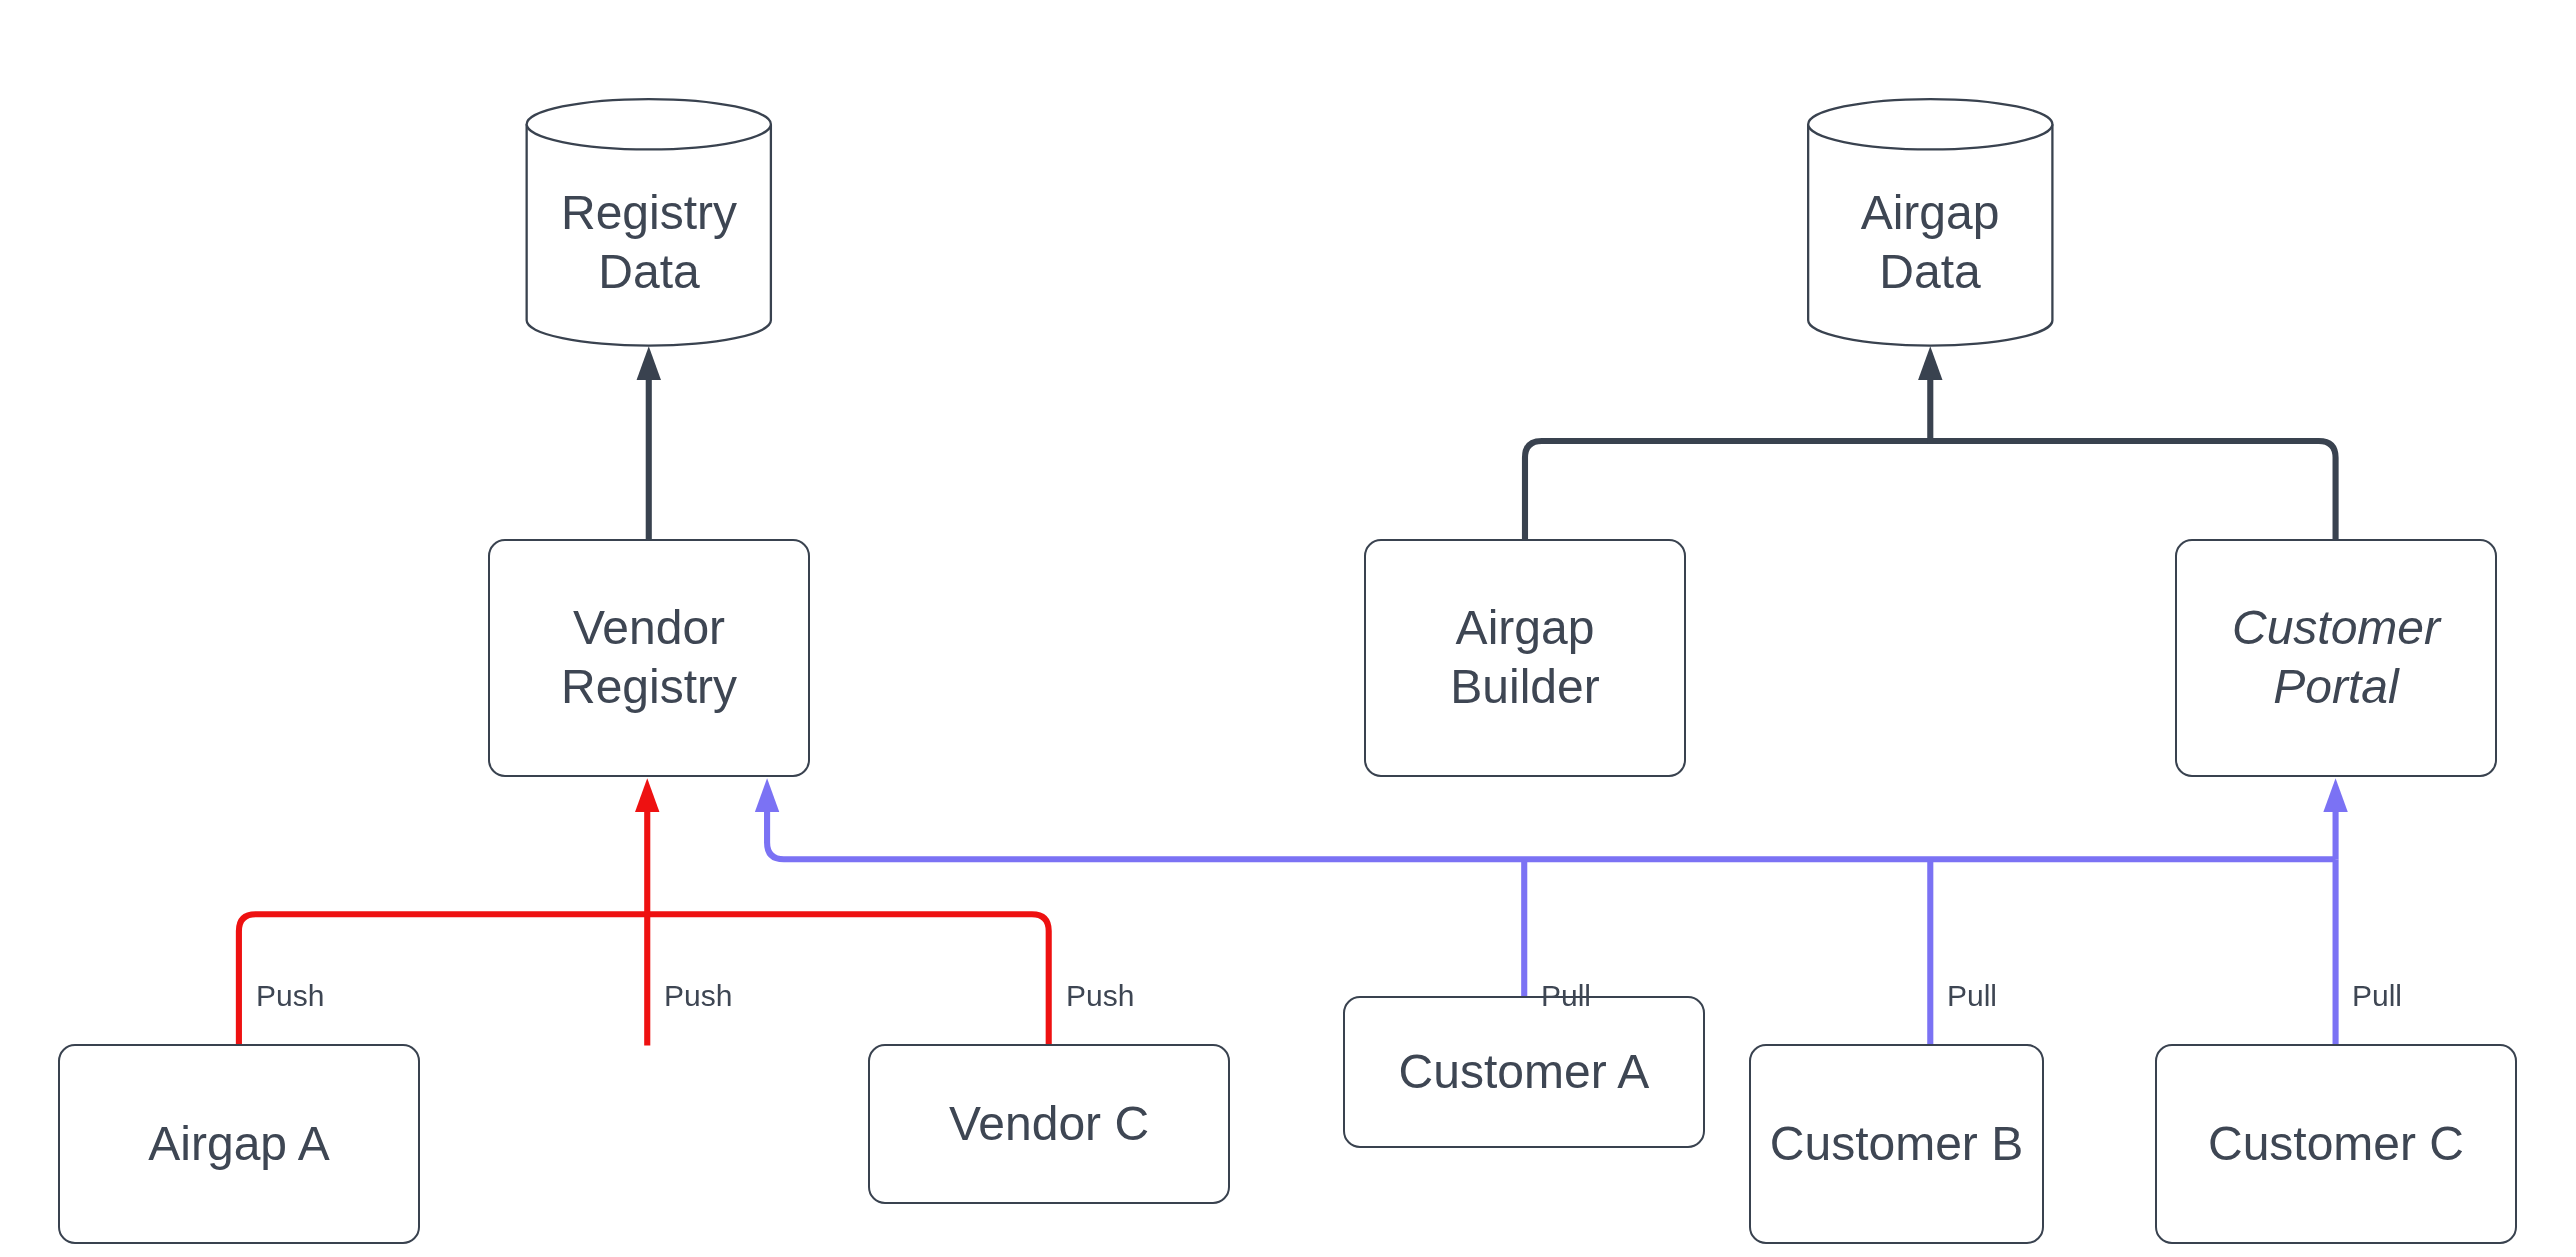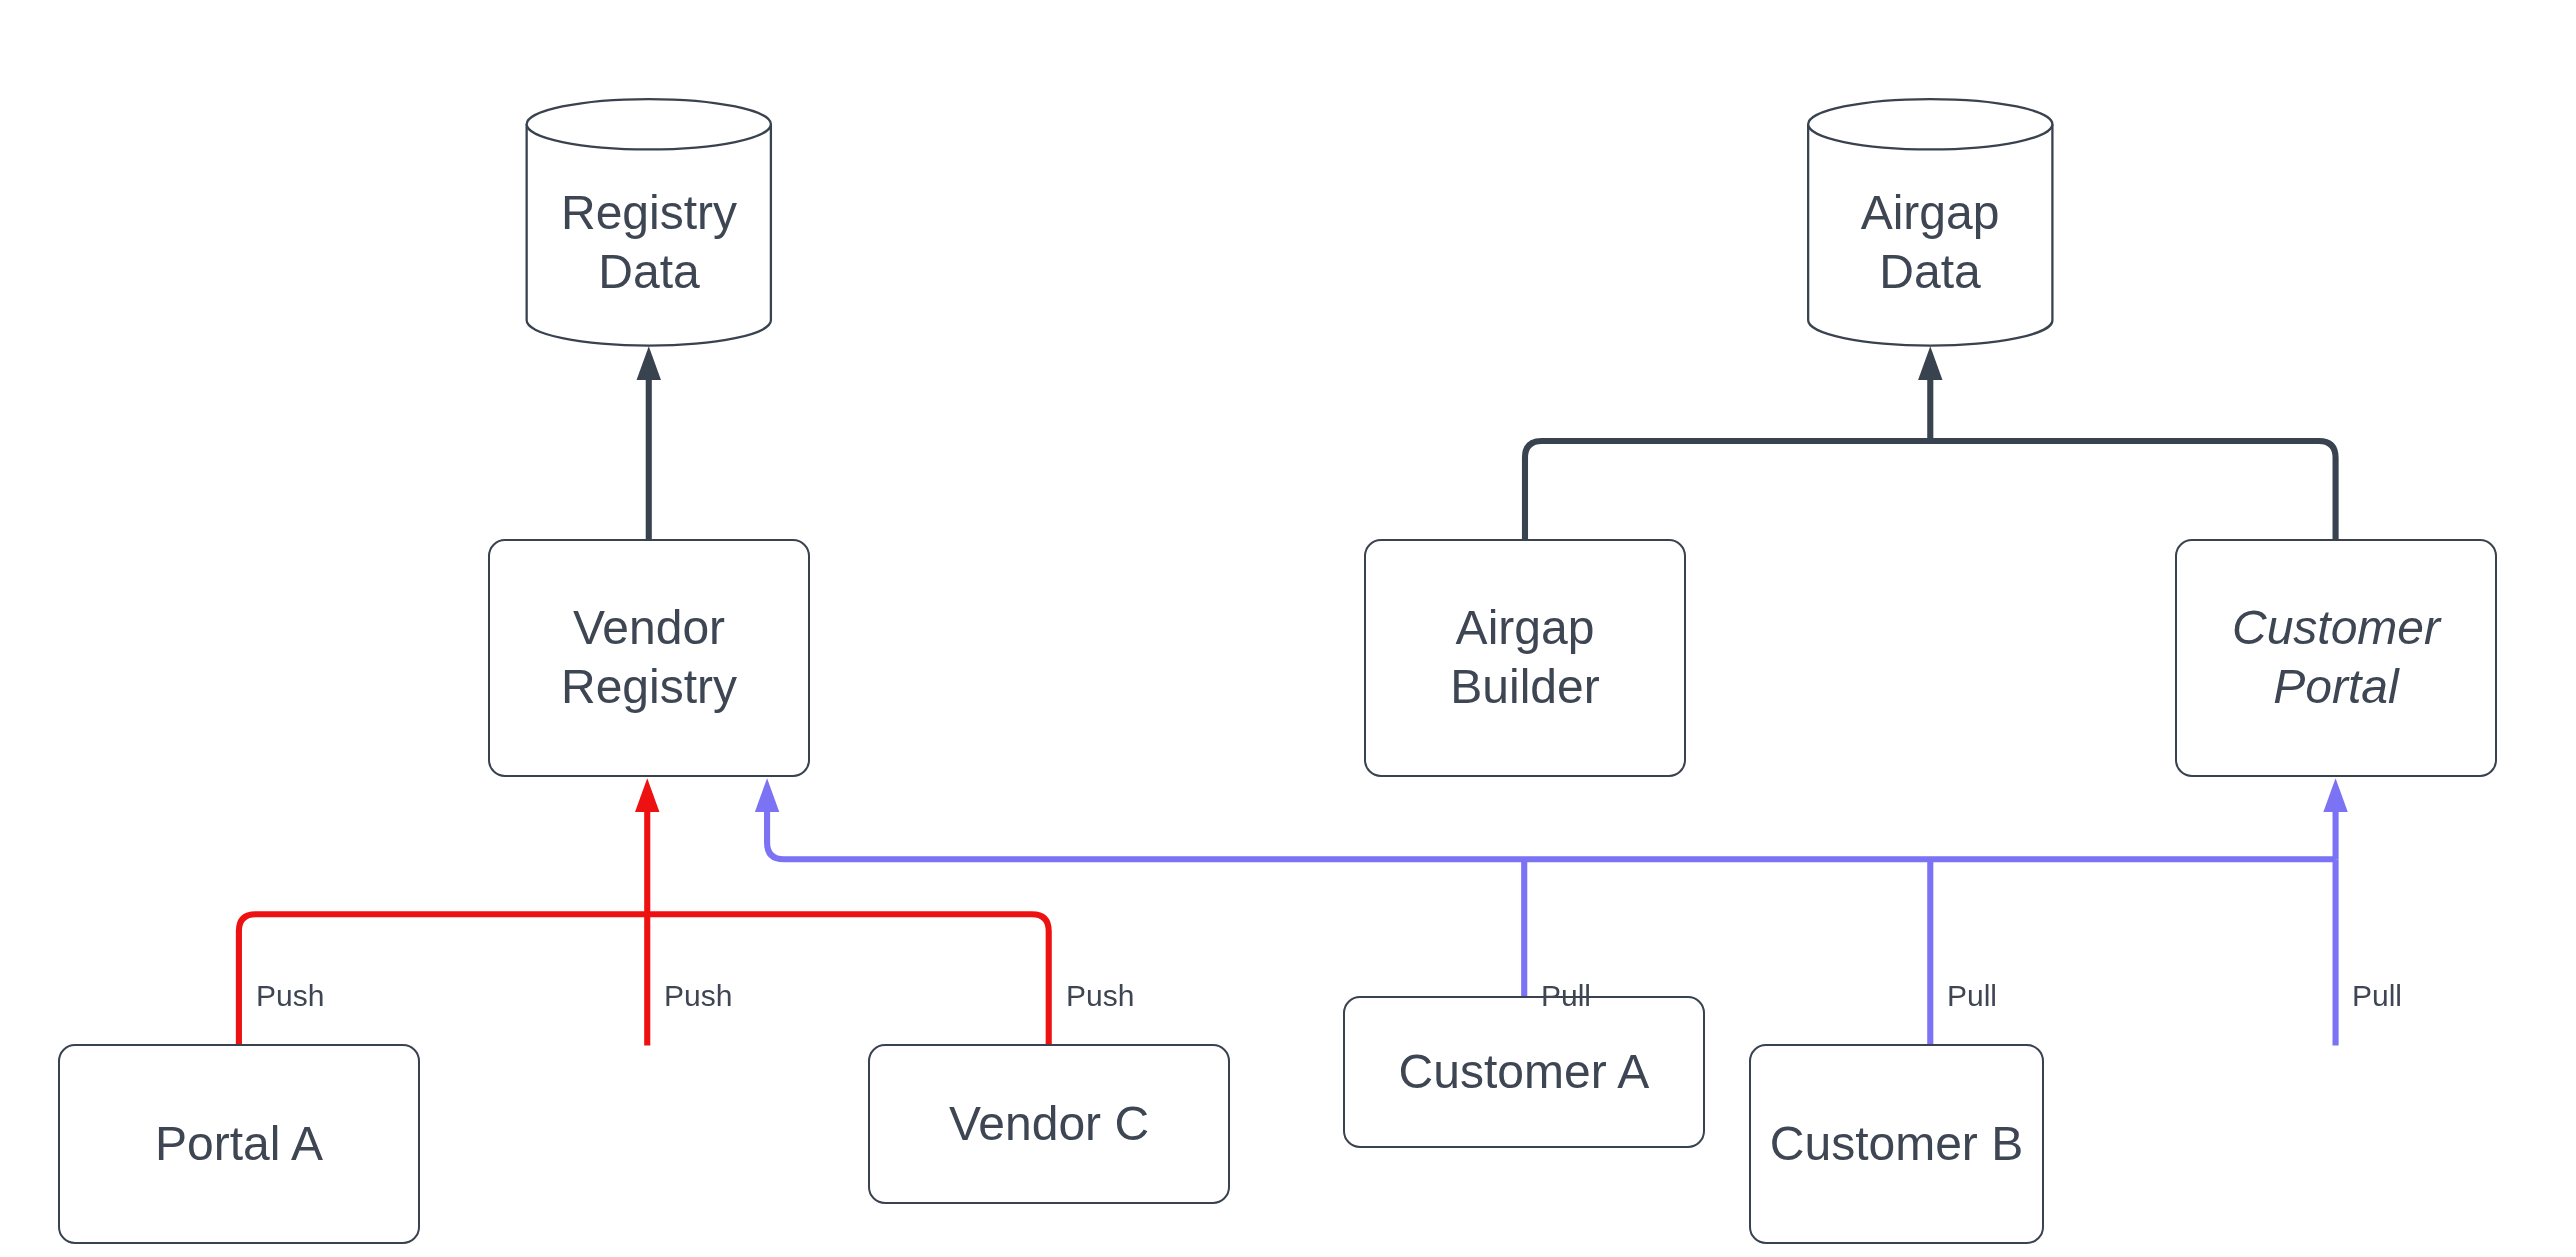--- a/index.html
+++ b/index.html
@@ -109,31 +109,34 @@
   <div class="node" style="left:1364px;top:495px;width:322px;height:238px;">
     <span>Airgap
 Builder</span>
   </div>
   <div class="node" style="left:2175px;top:495px;width:322px;height:238px;font-style:italic;">
     <span>Customer
 Portal</span>
   </div>
 
   <div class="node" style="left:58px;top:1000px;width:362px;height:200px;">
-    <span>Portal A</span>
+    <span>Airgap A</span>
   </div>
   <div class="node" style="left:868px;top:1000px;width:362px;height:160px;">
     <span>Vendor C</span>
   </div>
 
   <div class="node" style="left:1343px;top:952px;width:362px;height:152px;">
     <span>Customer A</span>
   </div>
   <div class="node" style="left:1749px;top:1000px;width:295px;height:200px;">
     <span>Customer B</span>
+  </div>
+  <div class="node" style="left:2155px;top:1000px;width:362px;height:200px;">
+    <span>Customer C</span>
   </div>
 
   <div class="edge-label" style="left:256px;top:937px;">Push</div>
   <div class="edge-label" style="left:664px;top:937px;">Push</div>
   <div class="edge-label" style="left:1066px;top:937px;">Push</div>
   <div class="edge-label" style="left:1541px;top:937px;">Pull</div>
   <div class="edge-label" style="left:1947px;top:937px;">Pull</div>
   <div class="edge-label" style="left:2352px;top:937px;">Pull</div>
 
 </div>

